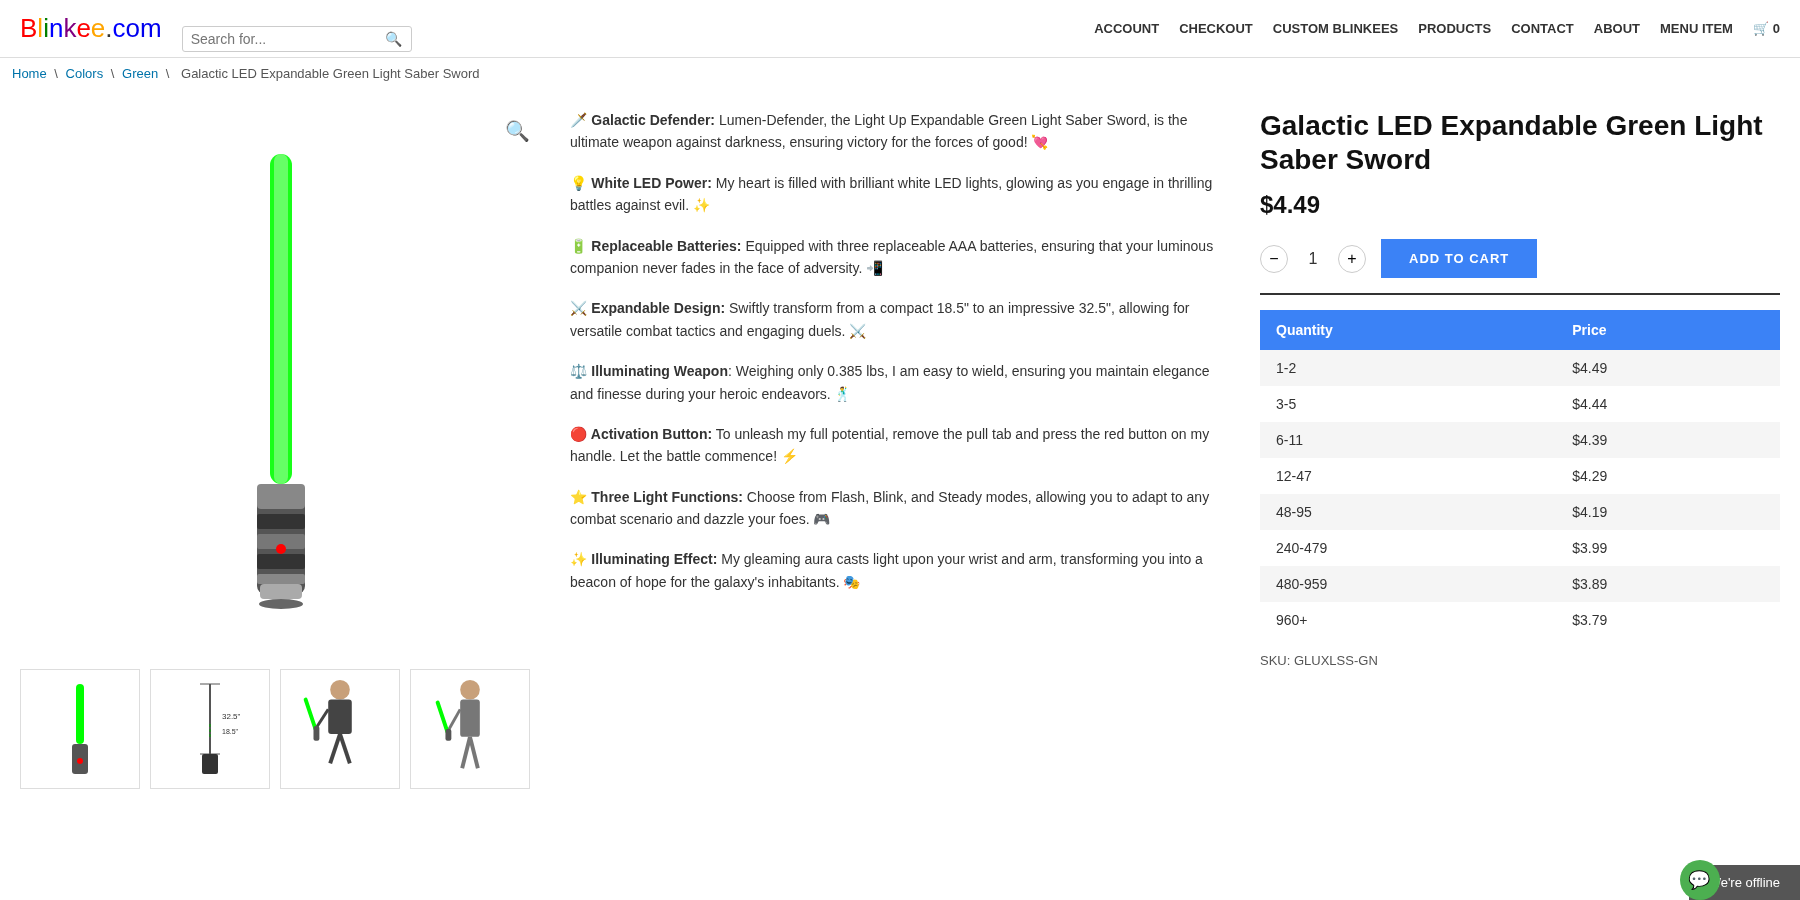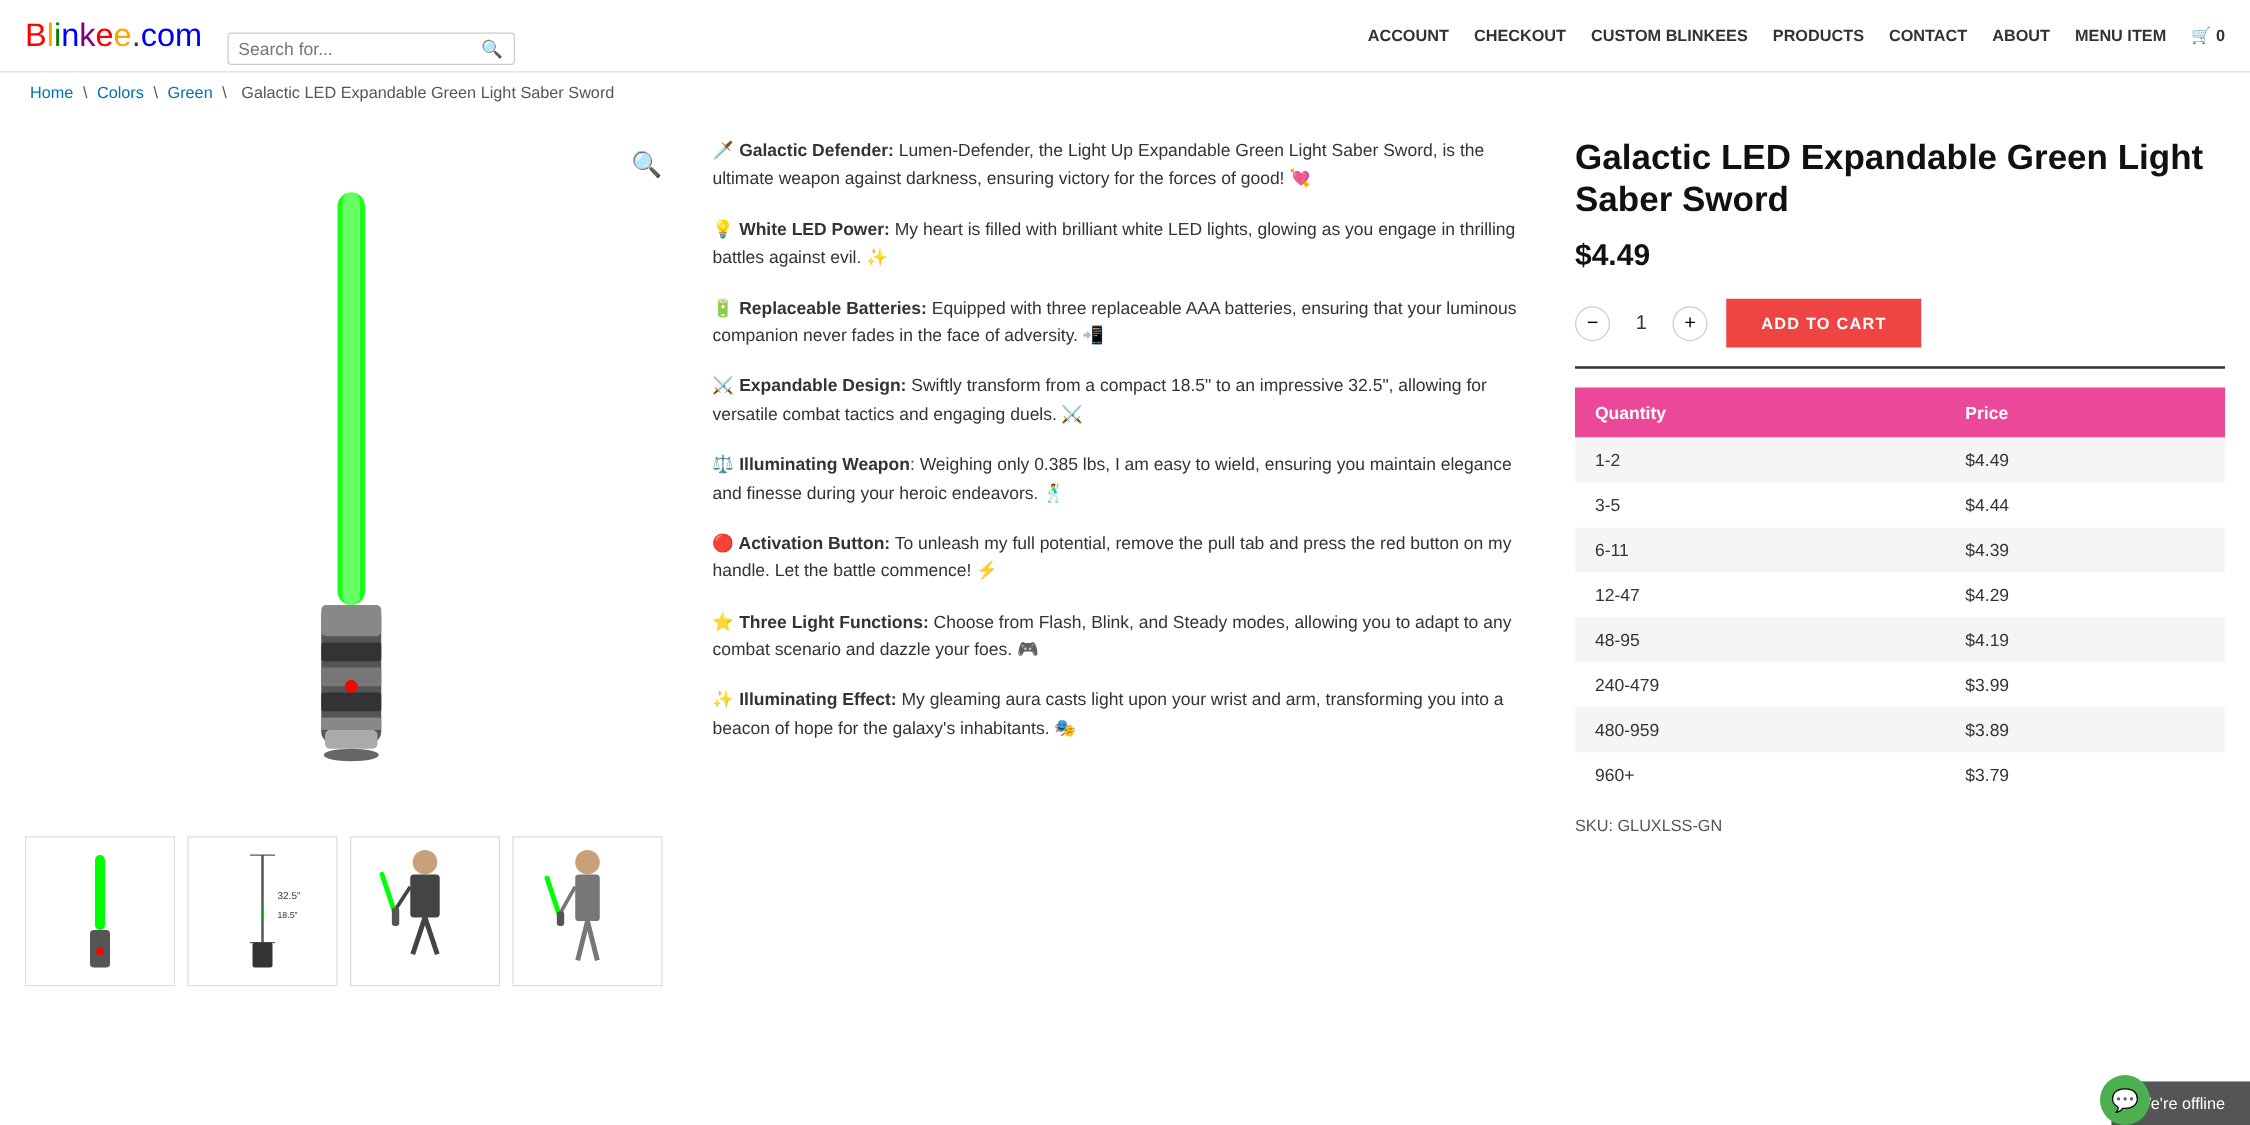--- a/index.html
+++ b/index.html
@@ -63,21 +63,21 @@
       font-weight: 600;
     }
     .nav a {
       text-decoration: none;
       color: #333;
       cursor: pointer;
     }
 
     
     .breadcrumb {
-      padding: 8px 24px;
+      padding: 8px 12px;
       font-size: 13px;
       color: #555;
     }
     .breadcrumb a { color: #0073aa; text-decoration: none; }
     .breadcrumb span { margin: 0 4px; }
 
     
     .main {
       display: flex;
       padding: 20px;
@@ -172,39 +172,39 @@
       display: flex;
       align-items: center;
       justify-content: center;
     }
     .qty-value {
       font-size: 16px;
       min-width: 20px;
       text-align: center;
     }
     .add-to-cart-btn {
-      background: #ef4444;
+      background: #3b82f6;
       color: #fff;
       border: none;
       padding: 12px 28px;
       font-size: 13px;
       font-weight: bold;
       letter-spacing: 1px;
       cursor: pointer;
     }
 
     .divider { border-top: 2px solid #333; margin: 15px 0; }
 
     
     .pricing-table {
       width: 100%;
       border-collapse: collapse;
     }
     .pricing-table thead tr {
-      background: #ec4899;
+      background: #3b82f6;
       color: #fff;
     }
     .pricing-table thead th {
       padding: 12px 16px;
       text-align: left;
       font-size: 14px;
       font-weight: 600;
     }
     .pricing-table tbody tr:nth-child(odd) { background: #f5f5f5; }
     .pricing-table tbody tr:nth-child(even) { background: #fff; }

